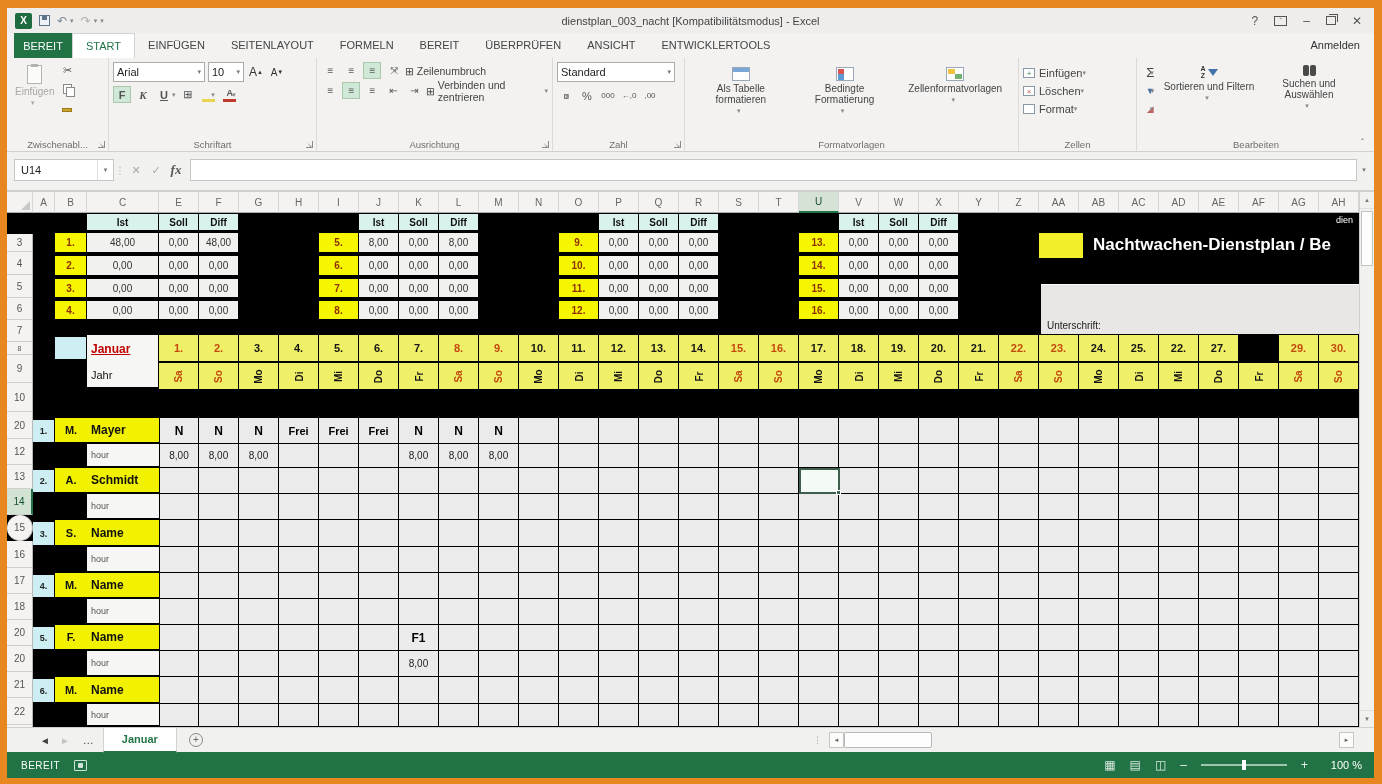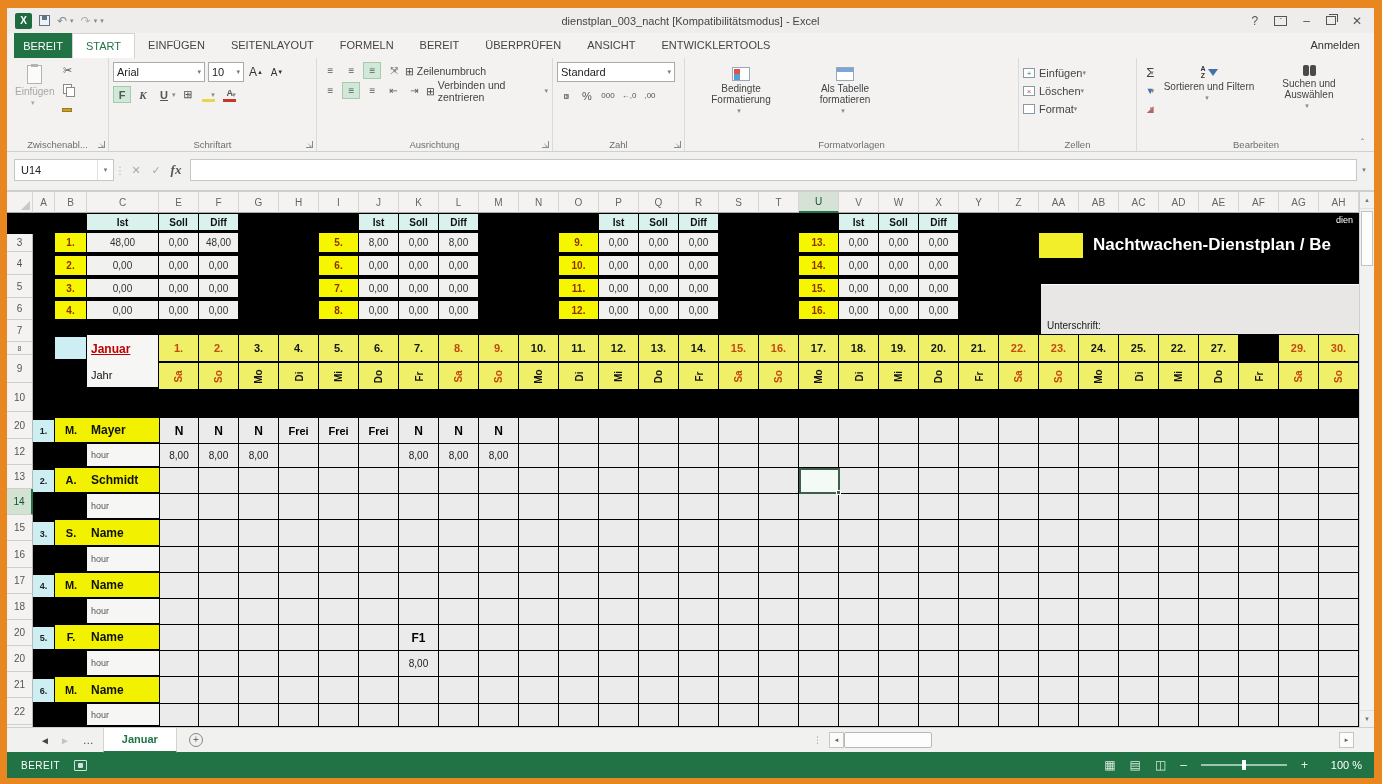--- a/index.html
+++ b/index.html
@@ -298,27 +298,32 @@
         <div class="mbtn" style="font-size:8px">000</div>
         <div class="mbtn" style="font-size:8px">←,0</div>
         <div class="mbtn" style="font-size:8px">,00</div>
       </div>
       <div class="glabel">Zahl</div>
       <span class="lau"></span>
     </div>
 
     <div class="rgroup" style="width:334px;display:flex;padding-top:6px">
       <div class="bigbtn stybtn">
+        <span class="sty-ic tbl"></span>
+        <span class="blabel">Als Tabelle formatieren</span>
+            <span class="qcaret">▾</span>
+      </div>
+      <div class="bigbtn stybtn">
         <span class="sty-ic cf"></span>
         <span class="blabel">Bedingte Formatierung</span>
             <span class="qcaret">▾</span>
       </div>
-      <div class="bigbtn stybtn">
-        <span class="sty-ic tbl"></span>
-        <span class="blabel">Als Tabelle formatieren</span>
+      <div class="bigbtn stybtn" style="width:118px">
+        <span class="sty-ic cs"></span>
+        <span class="blabel">Zellenformatvorlagen</span>
             <span class="qcaret">▾</span>
       </div>
       <div class="glabel">Formatvorlagen</div>
     </div>
 
     <div class="rgroup" style="width:118px;padding-top:6px">
       <div class="cellrow">
             <span class="cell-ic g">+</span>
             <span>Einfügen</span>
             <span class="qcaret">▾</span>
@@ -1057,21 +1062,21 @@
             <div class="rh" style="height: 23px;">5</div>
             <div class="rh" style="height: 22px;">6</div>
             <div class="rh" style="height: 22px;">7</div>
             <div class="rh" style="height: 13px; font-size: 7px;">8</div>
             <div class="rh" style="height: 28px;">9</div>
             <div class="rh" style="height: 29px;">10</div>
             <div class="rh" style="height: 27px;">20</div>
             <div class="rh" style="height: 26px;">12</div>
             <div class="rh" style="height: 24px;">13</div>
             <div class="rh sel" style="height: 26px;">14</div>
-            <div class="rh" style="height: 26px;">15</div>
+            <div class="rh" style="height: 26px; border-radius: 13px;">15</div>
             <div class="rh" style="height: 27px;">16</div>
             <div class="rh" style="height: 26px;">17</div>
             <div class="rh" style="height: 26px;">18</div>
             <div class="rh" style="height: 26px;">20</div>
             <div class="rh" style="height: 26px;">20</div>
             <div class="rh" style="height: 26px;">21</div>
             <div class="rh" style="height: 27px;">22</div>
             <div class="rh" style="height: 23px;">23</div>
           </div>
       <div class="ovl dien">dien</div>

